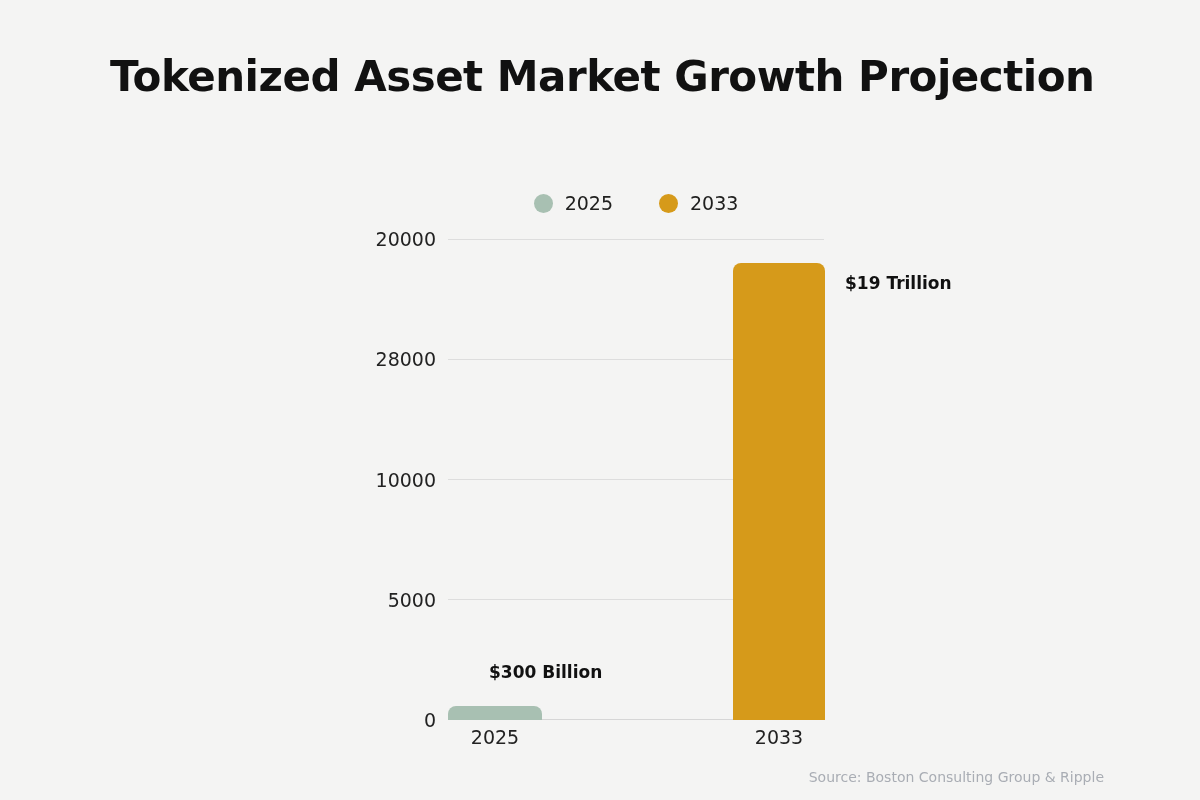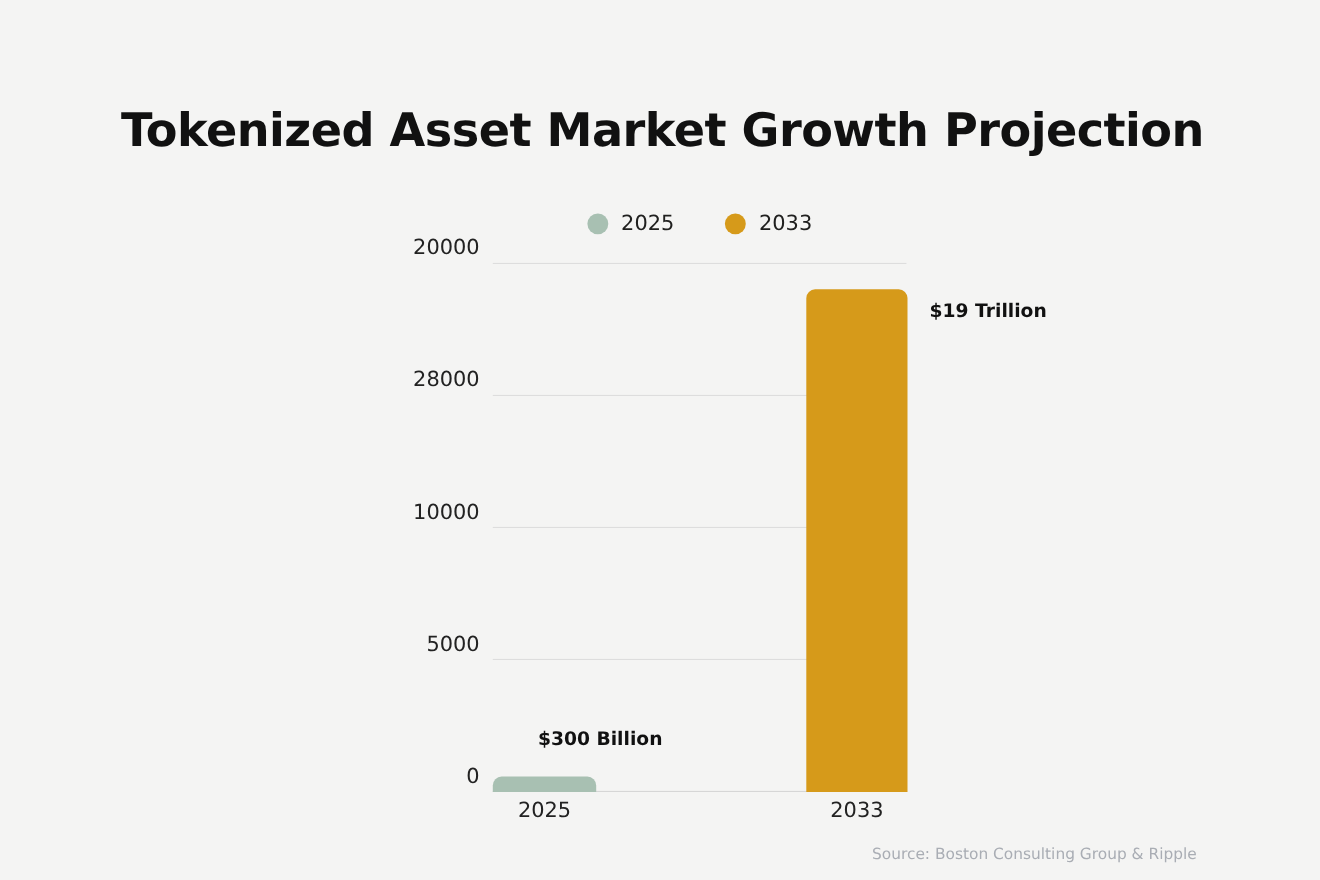--- a/index.html
+++ b/index.html
@@ -19,21 +19,20 @@
   #chart-title {
     position: absolute;
     left: 110px;
     top: 52px;
     font-family: "DejaVu Sans", sans-serif;
     font-size: 42px;
     font-weight: bold;
     letter-spacing: -0.5px;
     color: #111111;
     white-space: nowrap;
-    margin-top: 42px;
   }
 
   
   #legend {
     position: absolute;
     left: 448px;
     top: 190px;
     width: 376px;
     height: 26px;
     display: flex;
@@ -89,21 +88,21 @@
     width: 100px;
     text-align: right;
     font-size: 19px;
     color: #222222;
     transform: translateY(-50%);
     font-family: "DejaVu Sans", sans-serif;
   }
   #y-axis {
     position: absolute;
     left: 328px;
-    top: 225px;
+    top: 239px;
     width: 108px;
     height: 481px;
   }
 
   
   .bar {
     position: absolute;
     bottom: 0;
     border-radius: 8px 8px 0 0;
   }
@@ -150,21 +149,21 @@
     top: 662px;
   }
   #annotation-2033 {
     left: 845px;
     top: 273px;
   }
 
   
   #source-note {
     position: absolute;
-    right: 112px;
+    right: 96px;
     top: 769px;
     font-size: 14px;
     color: #a9adb4;
     white-space: nowrap;
     font-family: "DejaVu Sans", sans-serif;
   }
 </style>
 </head>
 <body>
 

